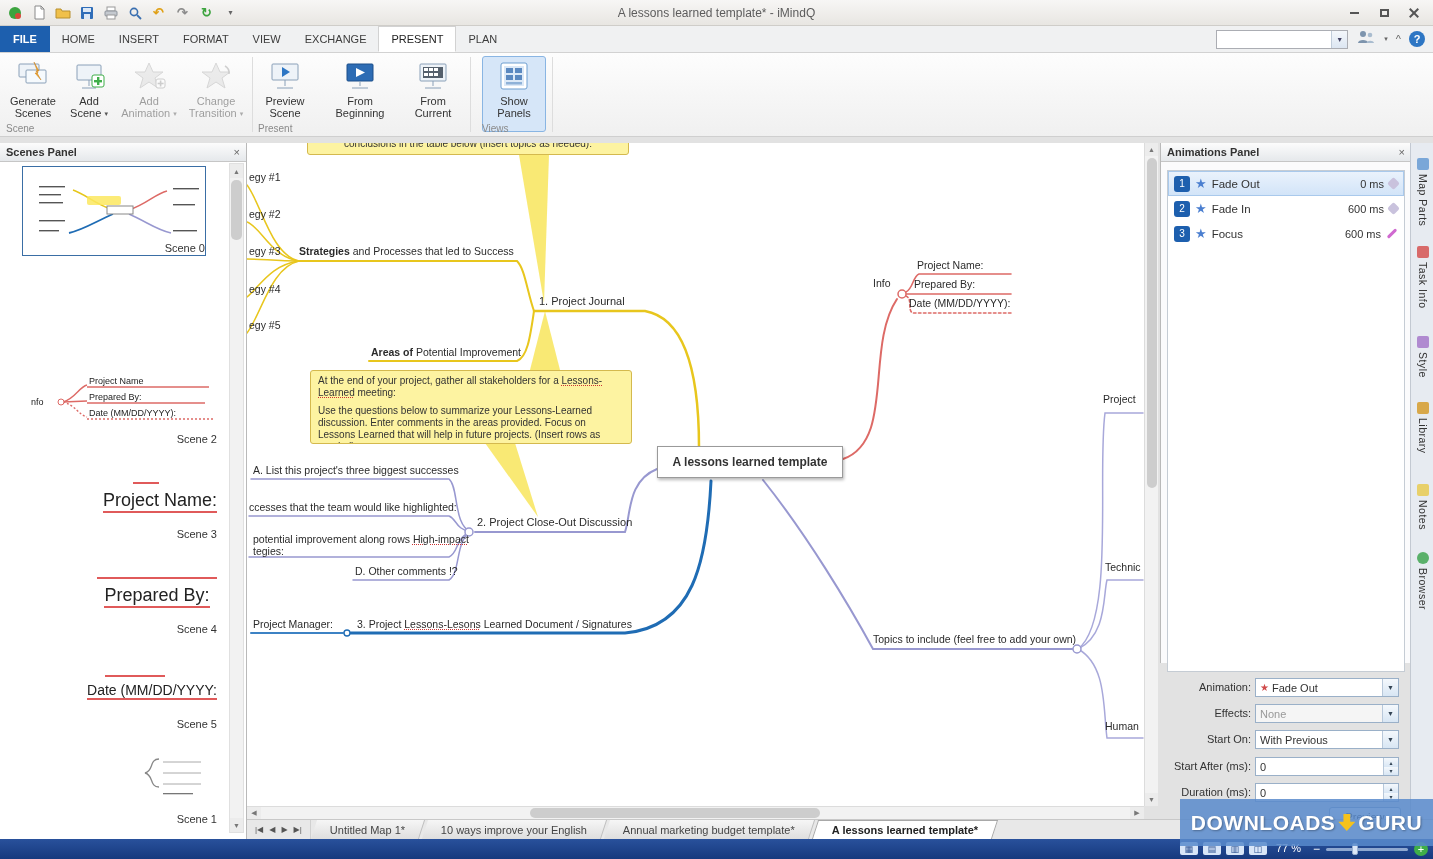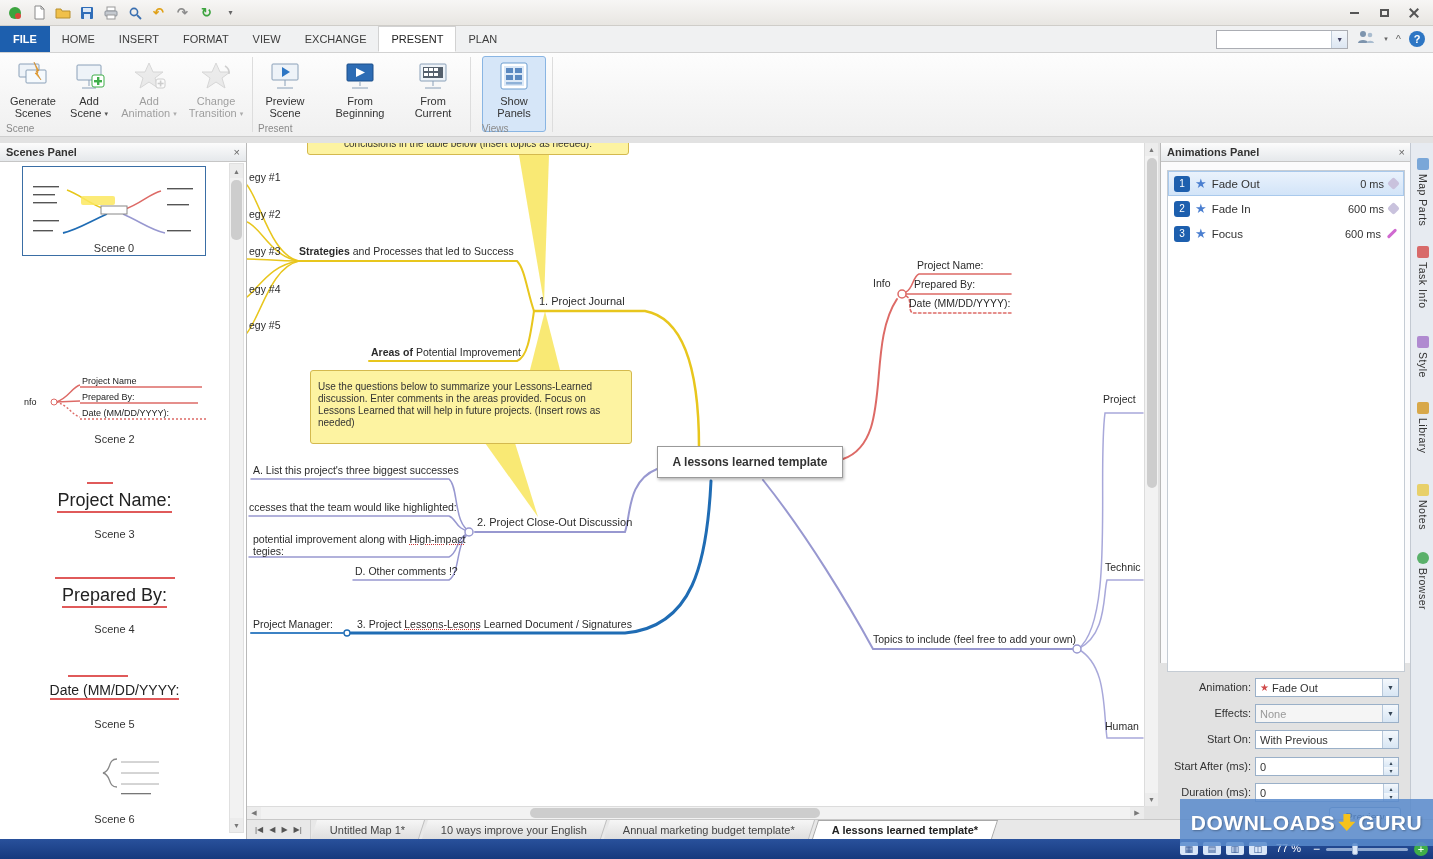--- a/index.html
+++ b/index.html
@@ -50,21 +50,21 @@
 
   
   .phead{position:absolute;height:19px;background:linear-gradient(#fcfcfc,#e5e8eb);
     border-bottom:1px solid #c6c6c6;display:flex;align-items:center;padding:0 6px;
     font-size:11px;font-weight:bold;color:#333}
   .phead .pclose{margin-left:auto;font-size:11px;color:#666;font-weight:normal}
 
   
   .scenes{position:absolute;left:0;top:143px;width:247px;height:696px;background:#fff;border-right:1px solid #b9b9b9}
   .scene-item{position:absolute;left:12px;width:205px;height:90px;display:flex;flex-direction:column;
-     align-items:center;justify-content:flex-end;font-size:11px;color:#333}
+     align-items:flex-end;justify-content:flex-end;font-size:11px;color:#333}
   .scene-sel{left:22px;width:184px;border:1px solid #3a6ea5}
   .scene-label{padding:2px 0 1px}
   .thumbtext{color:#222;border-bottom:2px solid #e05a5a;white-space:nowrap}
   .reddash{background:#e05a5a;height:2px}
   .sscroll{position:absolute;right:2px;top:20px;bottom:6px;width:15px;background:#f2f2f2;border:1px solid #e0e0e0}
   .sarrow{height:14px;display:flex;align-items:center;justify-content:center;font-size:7px;color:#777;background:#ececec}
   .sthumb{position:absolute;left:1px;right:1px;background:#cdcdcd;border-radius:5px}
 
   
   .canvas{position:absolute;left:247px;top:143px;width:897px;height:663px;background:#fff;overflow:hidden}
@@ -182,20 +182,21 @@
         <svg width="14" height="14" viewBox="0 0 14 14">
             <circle cx="6" cy="6" r="3.6" fill="none" stroke="#3a6fb0" stroke-width="1.6"></circle>
             <line x1="9" y1="9" x2="13" y2="13" stroke="#3a6fb0" stroke-width="1.8"></line>
           </svg>
       </span>
       <span class="qi" style="color:#e0a117;font-weight:bold">↶</span>
       <span class="qi" style="color:#8c8c8c;font-weight:bold">↷</span>
       <span class="qi" style="color:#3da43f;font-weight:bold">↻</span>
       <span class="qi" style="font-size:8px;color:#666">▾</span>
     </div>
+    <div class="win-title">A lessons learned template* - iMindQ</div>
     <div class="win-controls">
       <span class="wcg">
           <i class="sh-min"></i>
         </span>
       <span class="wcg">
           <i class="sh-max"></i>
         </span>
       <span class="wcg">
           <i class="sh-x"></i>
         </span>
@@ -390,21 +391,21 @@
     </div>
 
     <div class="scene-item" style="top:593px">
       <svg width="120" height="58" viewBox="0 0 120 58">
         <path d="M62,6 C52,6 57,18 48,20 C57,22 52,34 62,34" stroke="#888" fill="none" stroke-width="1.3"></path>
         <line x1="66" y1="9" x2="104" y2="9" stroke="#aaa"></line>
           <line x1="66" y1="20" x2="104" y2="20" stroke="#aaa"></line>
         <line x1="66" y1="31" x2="104" y2="31" stroke="#aaa"></line>
         <rect x="66" y="40" width="30" height="1.3" fill="#777"></rect>
       </svg>
-      <span class="scene-label">Scene 6</span>
+      <span class="scene-label">Scene 1</span>
     </div>
 
     <div class="sscroll">
       <div class="sarrow">▲</div>
       <div class="sthumb" style="top:16px;height:60px"></div>
       <div class="sarrow" style="position:absolute;bottom:0;left:0;right:0">▼</div>
     </div>
   </div>
 
   <div class="canvas">
@@ -454,37 +455,38 @@
         <path d="M831,506 C860,492 856,452 860,437 L896,437" stroke-width="1.5" stroke="#a8a8da"></path>
         <path d="M831,506 C860,522 856,566 860,595 L896,595" stroke-width="1.5" stroke="#a8a8da"></path>
       </g>
       <circle cx="830" cy="506" r="4" fill="#fff" stroke="#9898d0" stroke-width="1.5"></circle>
     </svg>
 
     <div class="callout" style="left:60px;top:-10px;width:322px;height:22px;display:flex;align-items:flex-end;justify-content:center;padding-bottom:4px">
       <span>conclusions in the table below (insert topics as needed):</span>
     </div>
     <div class="callout" style="left:63px;top:227px;width:322px;height:74px;padding:4px 7px">
+      <div><span>At the end of your project, gather all stakeholders for a </span><span class="rline">Lessons-Learned</span><span> meeting:</span></div>
       <div style="height:6px"></div>
       <div>Use the questions below to summarize your Lessons-Learned discussion.  Enter comments in the areas provided.  Focus on Lessons Learned that will help in future projects.  (Insert rows as needed)</div>
     </div>
 
     <div class="center-node">A lessons learned template</div>
     <div class="mn" style="left:292px;top:152px">1. Project Journal</div>
     <div class="mn mn-s" style="left:52px;top:102px"><b>Strategies</b><span> and Processes that led to Success</span></div>
     <div class="mn mn-s" style="left:2px;top:28px">egy #1</div>
     <div class="mn mn-s" style="left:2px;top:65px">egy #2</div>
     <div class="mn mn-s" style="left:2px;top:102px">egy #3</div>
     <div class="mn mn-s" style="left:2px;top:140px">egy #4</div>
     <div class="mn mn-s" style="left:2px;top:176px">egy #5</div>
     <div class="mn mn-s" style="left:124px;top:203px"><b>Areas of</b><span> Potential Improvement</span></div>
     <div class="mn mn-s" style="left:6px;top:321px">A. List this project's three biggest successes</div>
     <div class="mn mn-s" style="left:2px;top:358px">ccesses that the team would like highlighted:</div>
     <div class="mn mn-s" style="left:6px;top:390px;line-height:12px">
-      <div><span>potential improvement along with </span><span class="rline">High-impact</span></div>
+      <div><span>potential improvement along rows </span><span class="rline">High-impact</span></div>
       <div>tegies:</div>
     </div>
     <div class="mn mn-s" style="left:108px;top:422px">D. Other comments !?</div>
     <div class="mn" style="left:230px;top:373px">2. Project Close-Out Discussion</div>
     <div class="mn mn-s" style="left:110px;top:475px"><span>3. Project </span><span class="rline">Lessons-Lesons</span><span> Learned Document / Signatures</span></div>
     <div class="mn mn-s" style="left:6px;top:475px">Project Manager:</div>
     <div class="mn mn-s" style="left:626px;top:134px">Info</div>
     <div class="mn mn-s" style="left:670px;top:116px">Project Name:</div>
     <div class="mn mn-s" style="left:667px;top:135px">Prepared By:</div>
     <div class="mn mn-s" style="left:662px;top:154px">Date (MM/DD/YYYY):</div>

